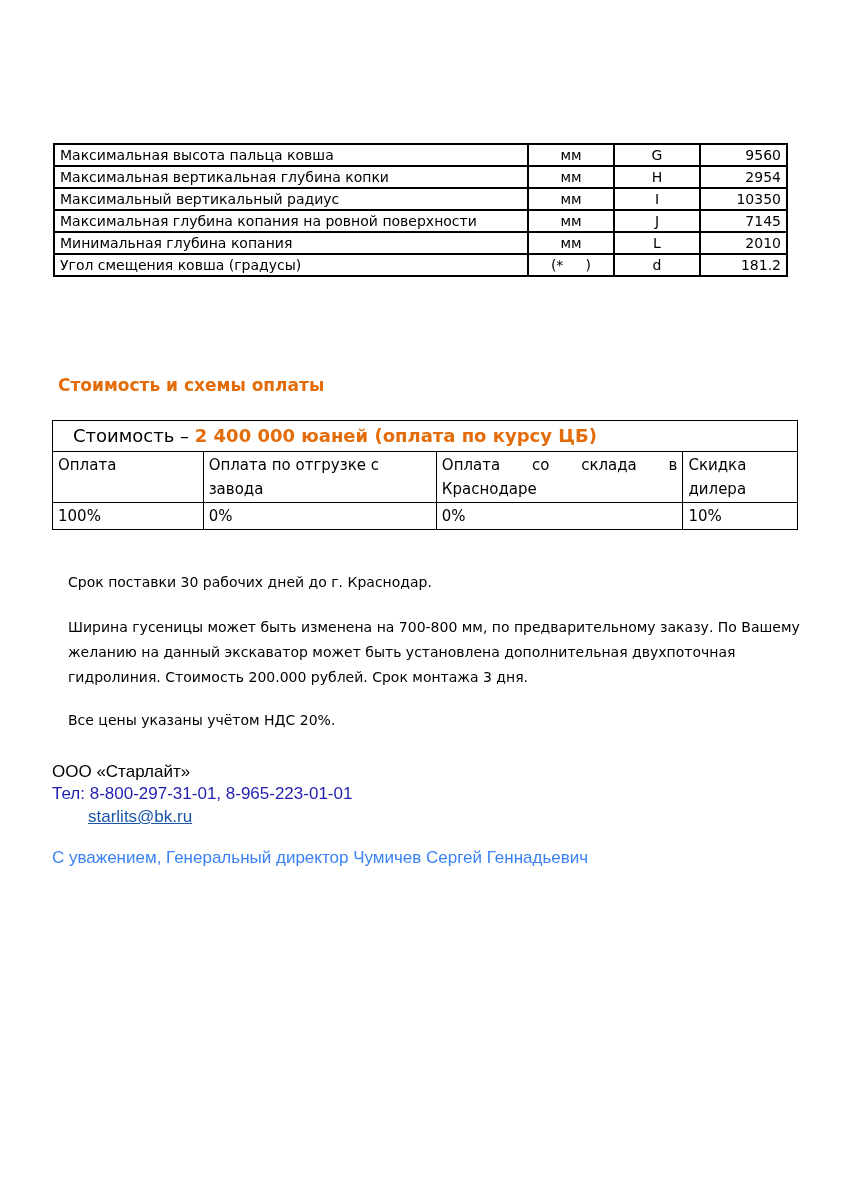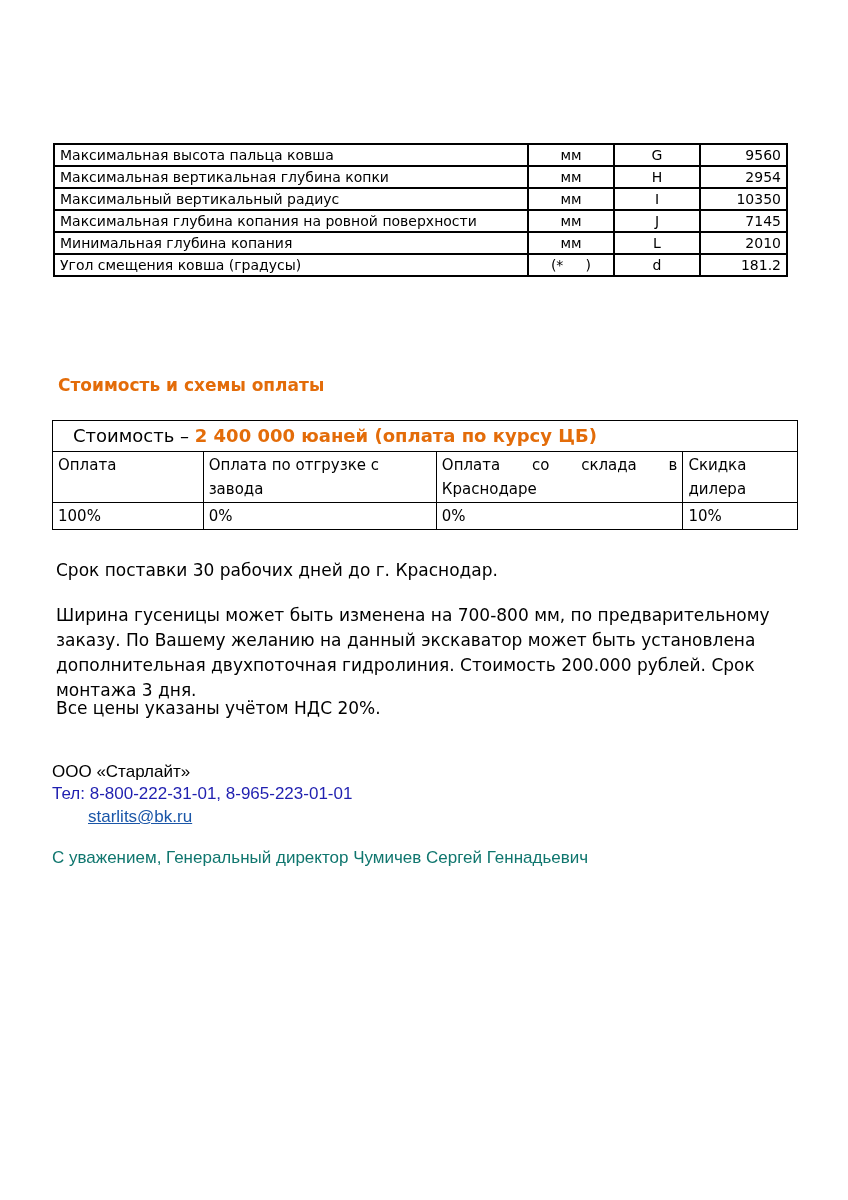--- a/index.html
+++ b/index.html
@@ -22,31 +22,31 @@
   #price-table { position:absolute; left:52px; top:420px; width:746px;
     border-collapse:collapse; font-size:15px; }
   #price-table td { border:1px solid #000; padding:1px 5px; vertical-align:top; line-height:24px; }
   #price-table td.title-cell { font-size:18px; height:30px; line-height:30px; padding:0 20px; }
   #price-table .price { color:#e36c09; font-weight:bold; }
   #price-table td.col1 { width:135px; }
   #price-table td.col2 { width:215px; }
   #price-table td.col3 { width:228px; text-align:justify; text-align-last:left; }
   .justify-line { display:flex; justify-content:space-between; }
 
-  .para { position:absolute; left:52px; margin:4px; font-size:17px; line-height:25px; }
+  .para { position:absolute; left:52px; margin:16px; font-size:14px; line-height:25px; }
   #p-delivery { top:554px; }
   #p-options  { top:599px; width:745px; }
   #p-vat      { top:692px; }
 
   .contact { position:absolute; left:52px; margin:0;
     font-family:"Liberation Sans", sans-serif; font-size:17px; line-height:24px; }
   #company { top:760px; color:#000; }
   #phone   { top:782px; color:#1f1fb0; }
   #email   { top:805px; color:#1a56a8; text-decoration:underline;margin-left:36px; }
-  #closing { top:846px; color:#0f766e; }
+  #closing { top:846px; color:#3b82f6; }
 </style>
 </head>
 <body>
 
 <table id="spec-table">
   <tbody>
     <tr>
       <td class="c-name">Максимальная высота пальца ковша</td>
       <td class="c-unit">мм</td>
       <td class="c-sym">G</td>
@@ -117,15 +117,15 @@
       <td>10%</td>
     </tr>
   </tbody>
 </table>
 
 <p id="p-delivery" class="para">Срок поставки 30 рабочих дней до г. Краснодар.</p>
 <p id="p-options" class="para">Ширина гусеницы может быть изменена на 700-800 мм, по предварительному заказу. По Вашему желанию на данный экскаватор может быть установлена дополнительная двухпоточная гидролиния. Стоимость 200.000 рублей. Срок монтажа 3 дня.</p>
 <p id="p-vat" class="para">Все цены указаны учётом НДС 20%.</p>
 
 <p id="company" class="contact">ООО «Старлайт»</p>
-<p id="phone" class="contact">Тел: 8-800-222-31-01, 8-965-223-01-01</p>
+<p id="phone" class="contact">Тел: 8-800-297-31-01, 8-965-223-01-01</p>
 <a id="email" class="contact" style="display:block;">starlits@bk.ru</a>
 <p id="closing" class="contact">С уважением, Генеральный директор Чумичев Сергей Геннадьевич</p>
 
 </body></html>

